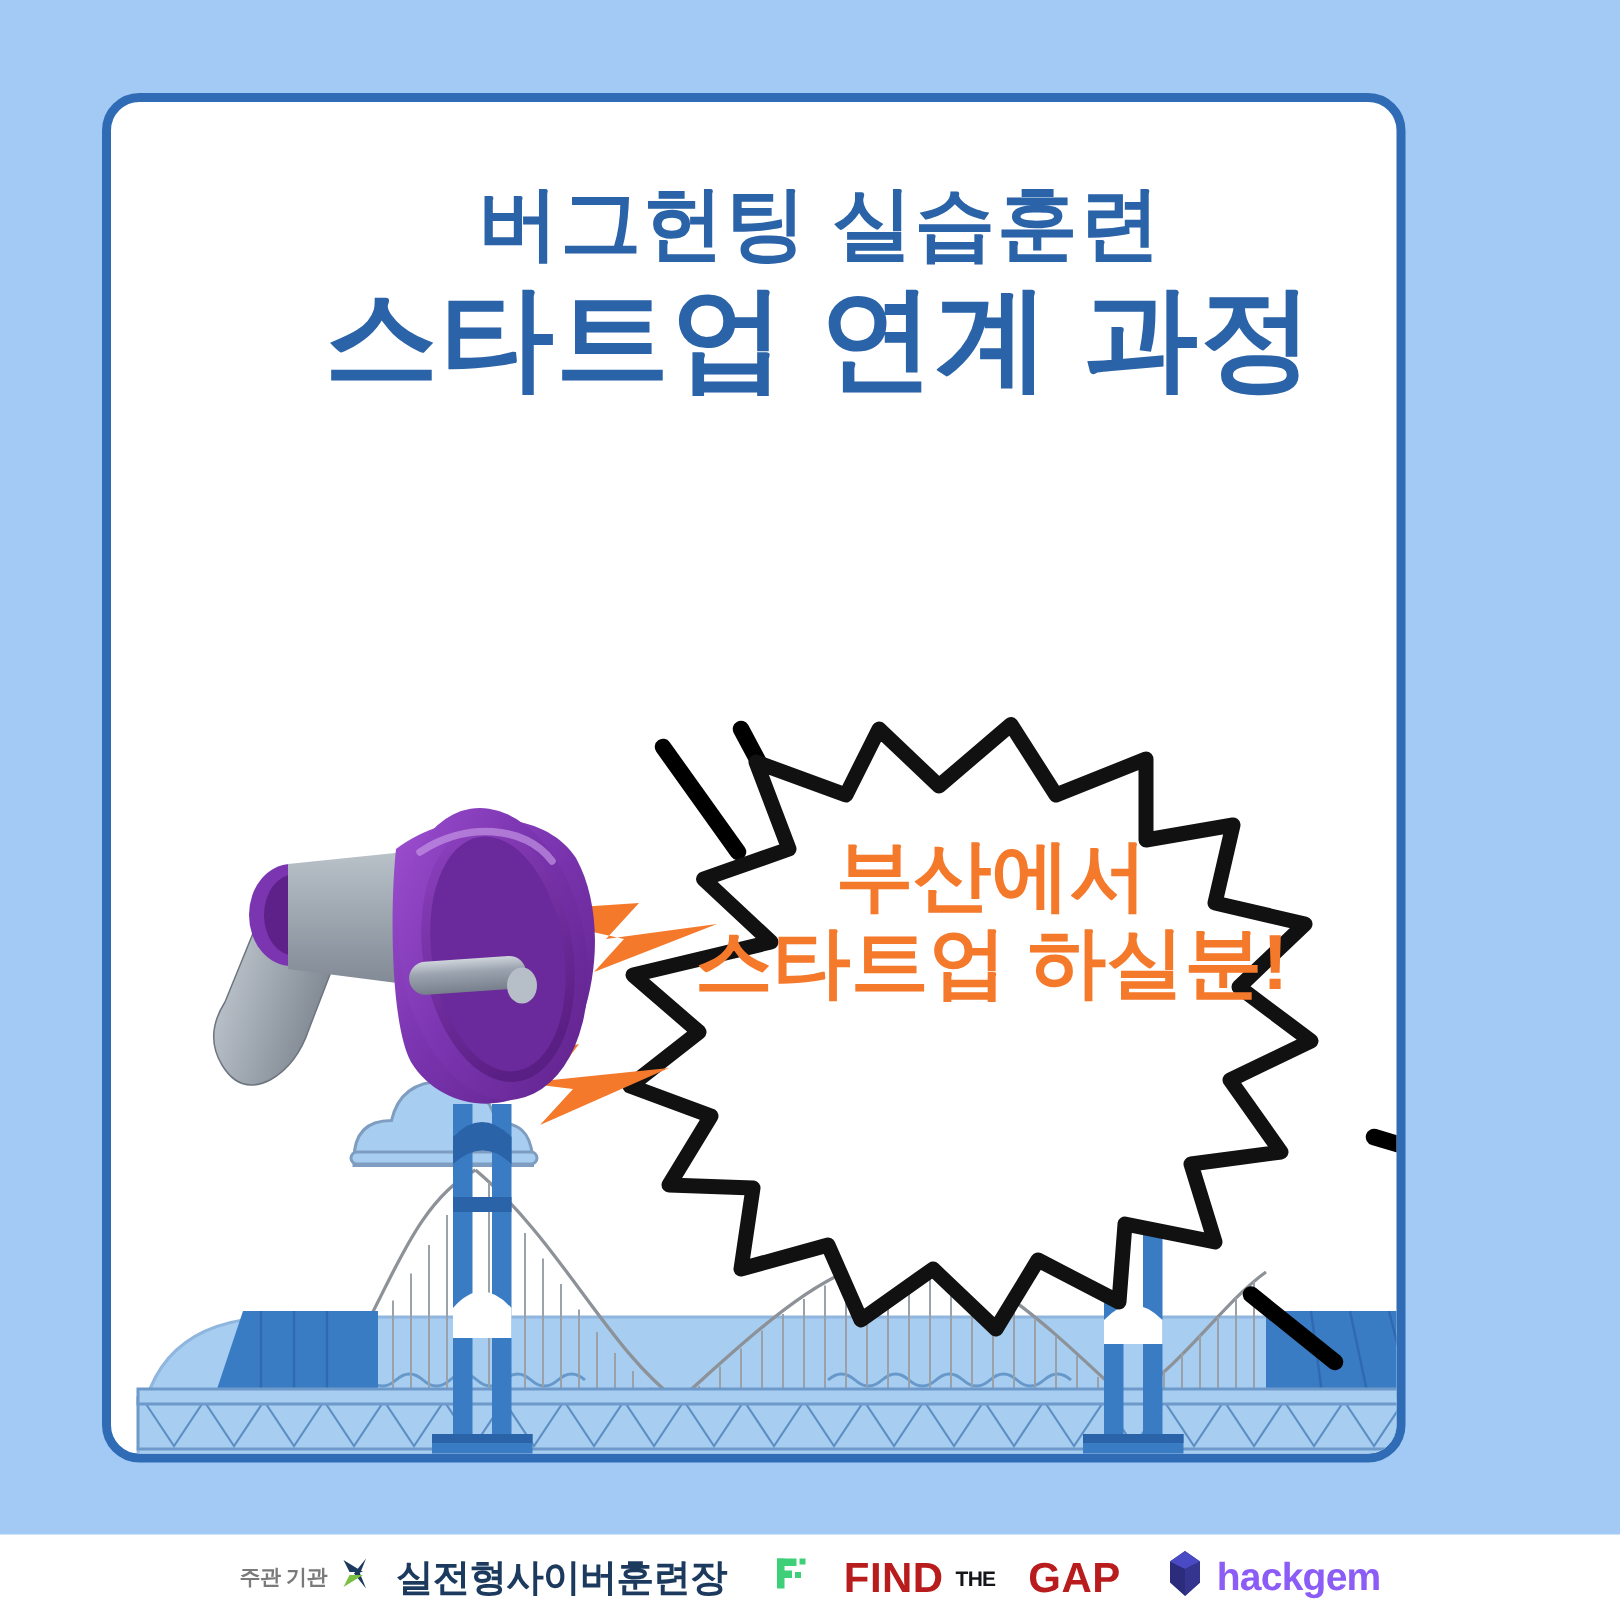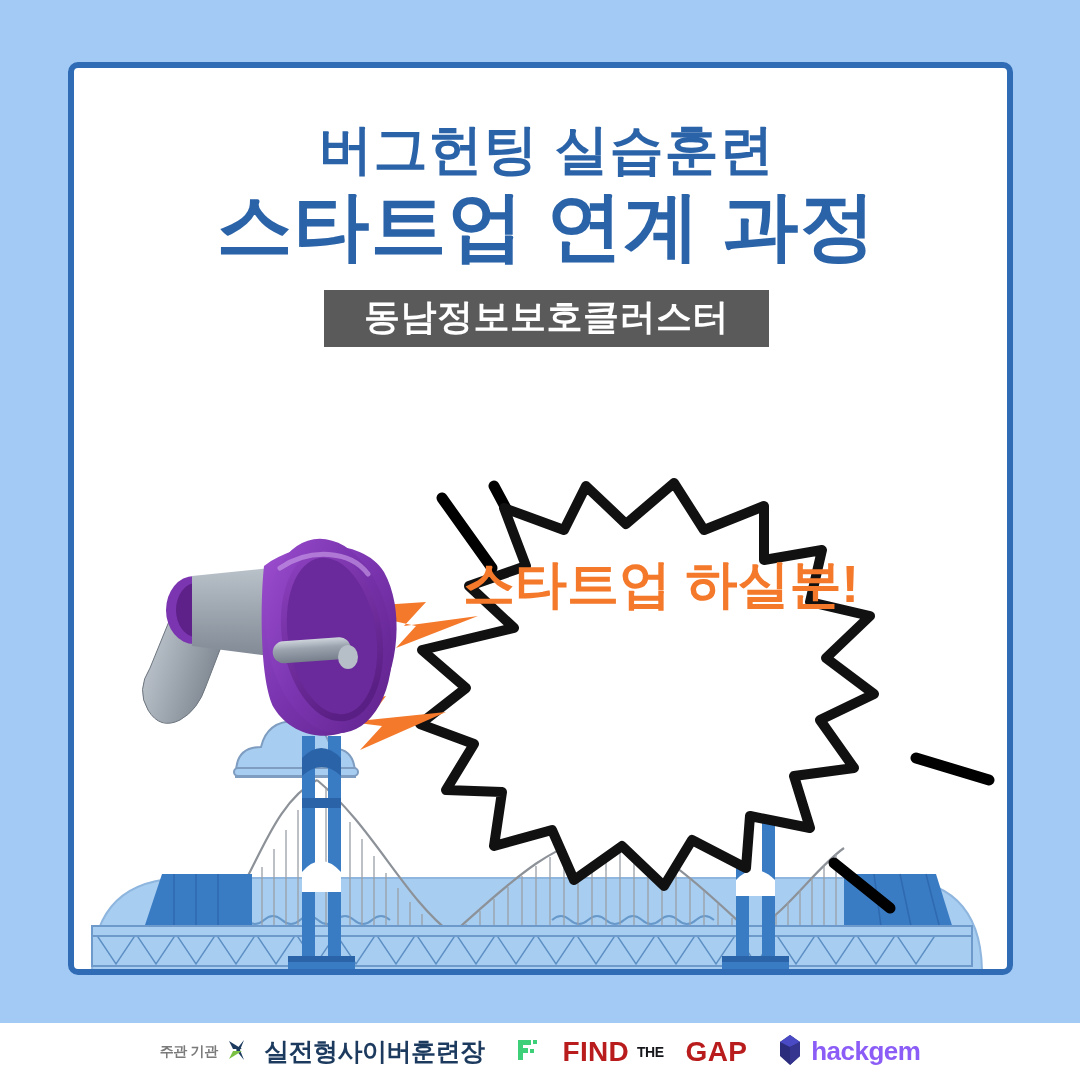--- a/index.html
+++ b/index.html
@@ -13,26 +13,26 @@
     font-family: "Liberation Sans", sans-serif;
     overflow: hidden;
     position: relative;
   }
 
   
   .card {
     position: absolute;
     left: 68px;
     top: 62px;
-    width: 945px;
+    width: 869px;
     height: 913px;
     box-sizing: border-box;
     background: #ffffff;
     border: 6px solid #2f6cb5;
-    border-radius: 10px;
+    border-radius: 25px;
     overflow: hidden;
   }
 
   
   .title-block {
     position: absolute;
     left: 0;
     top: 0;
     width: 945px;
     text-align: center;
@@ -355,26 +355,24 @@
         <ellipse cx="274" cy="589" rx="10" ry="12" fill="#b6bec7"></ellipse>
 
         <path d="M206 500 C 236 480, 276 482, 294 506" stroke="#c79ae6" stroke-width="5" fill="none" opacity="0.65" stroke-linecap="round"></path>
       </g>
     </svg>
   </div>
 
   <div class="title-block">
     <div class="title-line1">버그헌팅 실습훈련</div>
     <div class="title-line2">스타트업 연계 과정</div>
-    <div class="subtitle-wrap">
-      <span class="subtitle-badge">동남정보보호클러스터</span>
-    </div>
   </div>
 
   <div class="bubble-text">
+    <div class="bubble-line l1">부산에서</div>
     <div class="bubble-line l2">스타트업 하실분!</div>
   </div>
 
 </div>
 
 <div class="footer">
 
   <div class="f-group">
     <span class="f-label">주관 기관</span>
     <span>

